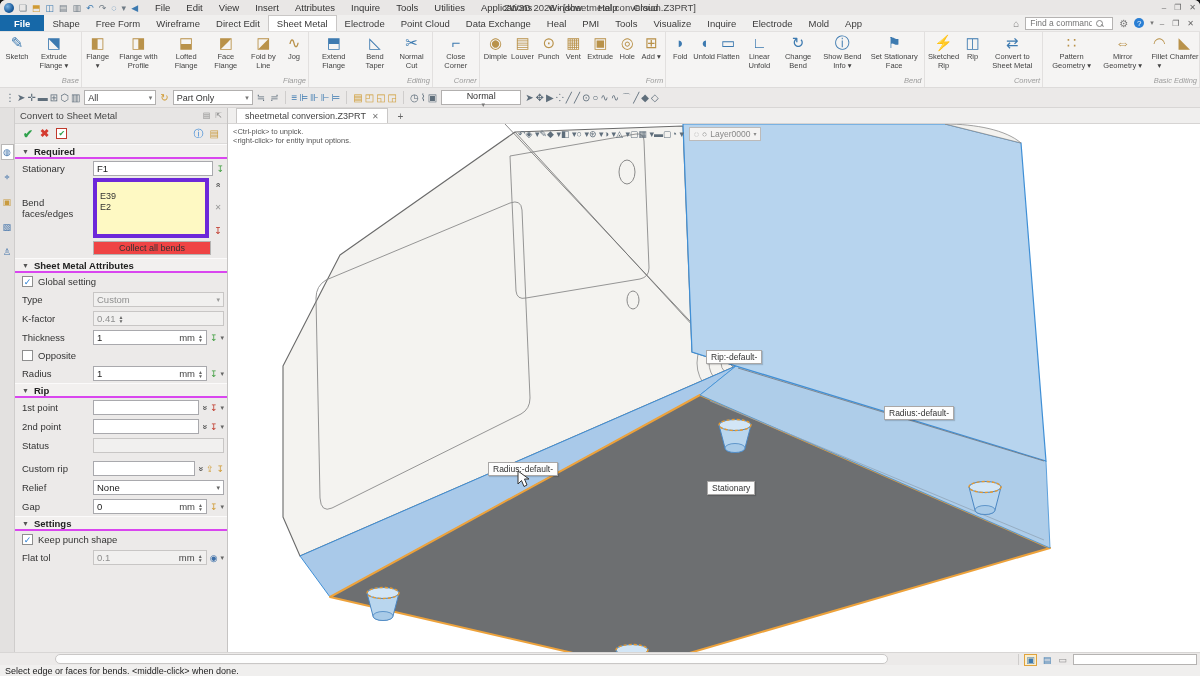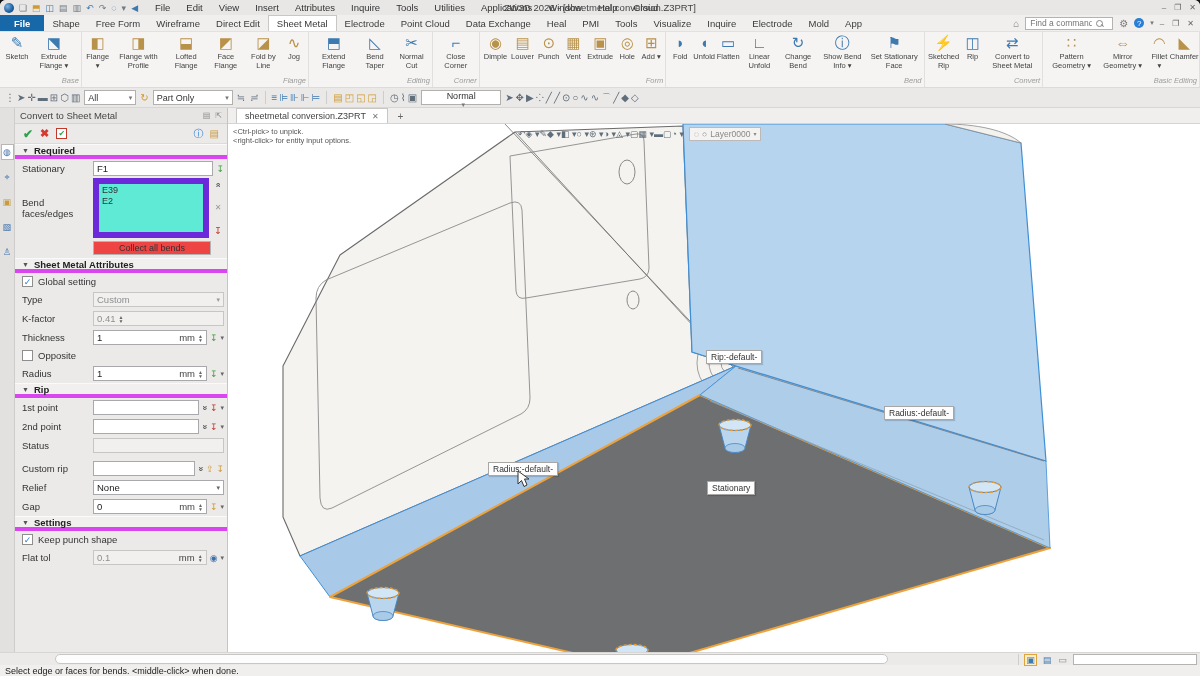--- a/index.html
+++ b/index.html
@@ -59,37 +59,37 @@
   .panel{width:213px;background:#eceae9;border-right:1px solid #c6c4c3;display:flex;flex-direction:column;font-size:9.5px;color:#333;}
   .ptitle{height:16px;display:flex;align-items:center;padding:0 5px;background:#e7e5e4;border-bottom:1px solid #d5d3d2;font-size:9.5px;color:#444;}
   .ptitle .pticons{margin-left:auto;display:flex;gap:5px;color:#888;font-size:8px;}
   .ptoolbar{height:20px;display:flex;align-items:center;gap:7px;padding:0 8px;border-bottom:1px solid #dddbda;}
   .ptoolbar .ok{color:#2fa14c;font-weight:bold;font-size:12px;}
   .ptoolbar .cancel{color:#d43b30;font-weight:bold;font-size:11px;}
   .applybox{width:11px;height:11px;border:1px solid #c0392b;display:flex;align-items:center;justify-content:center;font-size:8px;color:#2fa14c;background:#fff;}
   .ptoolbar .right{margin-left:auto;display:flex;gap:6px;align-items:center;}
   .infoico{color:#2a7fd4;font-size:10px;}
   .docico{color:#c99b3f;font-size:10px;}
-  .sechdr{display:flex;align-items:center;gap:5px;height:15px;font-weight:bold;font-size:9.5px;background:#f2f0ef;border-top:1px solid #fbfafa;border-bottom:4px solid #d946ef;padding-left:7px;color:#222;}
+  .sechdr{display:flex;align-items:center;gap:5px;height:15px;font-weight:bold;font-size:9.5px;background:#f2f0ef;border-top:1px solid #fbfafa;border-bottom:2px solid #d946ef;padding-left:7px;color:#222;}
   .sechdr .tri{font-size:7px;color:#555;}
   .prow{display:flex;align-items:center;min-height:19px;padding:0 3px 0 7px;gap:3px;}
   .prow .plabel{width:68px;flex:0 0 auto;font-size:9.5px;color:#333;}
   .pfield{flex:1;height:15px;background:#fff;border:1px solid #a9a9ad;display:flex;align-items:center;padding:0 3px;font-size:9.5px;color:#222;min-width:0;}
   .pfield.disabled{background:#f1f0ef;border-color:#c8c6c5;color:#8f8f8f;}
   .pfield .unit{margin-left:auto;color:#444;}
   .spin{display:flex;flex-direction:column;font-size:5px;color:#666;line-height:4px;margin-left:3px;}
   .sideico{display:flex;gap:3px;align-items:center;font-size:9px;flex:0 0 auto;}
   .green{color:#3f9e3f;} .redi{color:#c0392b;} .goldi{color:#d09a33;} .cari{color:#666;font-size:7px;}
   .dbl{display:inline-block;transform:rotate(90deg);font-size:9px;color:#555;font-weight:bold;}
   .dblup{display:inline-block;transform:rotate(-90deg);font-size:9px;color:#555;font-weight:bold;}
   .cb{width:11px;height:11px;border:1px solid #8e8e8e;background:#fff;display:inline-flex;align-items:center;justify-content:center;font-size:9px;color:#2a7fd4;flex:0 0 auto;}
   .cbrow{display:flex;align-items:center;gap:5px;min-height:17px;padding-left:7px;}
   .listwrap{display:flex;gap:3px;padding:0 3px 0 7px;align-items:stretch;}
   .listlabel{width:68px;flex:0 0 auto;display:flex;align-items:center;font-size:9.5px;}
-  .listbox{flex:1;height:60px;background:#5eead4;border:6px solid #6d28d9;padding:1px 3px;font-size:9px;overflow:hidden;}
+  .listbox{flex:1;height:60px;background:#fef9c3;border:4px solid #6d28d9;padding:9px 3px;font-size:9px;overflow:hidden;}
   .bitem{line-height:11px;}
   .listside{display:flex;flex-direction:column;justify-content:space-between;align-items:center;width:12px;padding:2px 0;}
   .collectbtn{margin:3px 16px 3px 78px;height:14px;background:#ef4444;border:1px solid #b5b3b2;font-size:9px;display:flex;align-items:center;justify-content:center;color:#333;}
 
   
   .viewport{position:relative;flex:1;background:#fff;overflow:hidden;}
   .doctabs{height:16px;background:#f0efee;border-bottom:1px solid #d6d4d3;display:flex;align-items:flex-end;padding-left:8px;font-size:9px;color:#444;}
   .dtab-item{display:flex;align-items:center;gap:6px;background:#fff;border:1px solid #c9c7c6;border-bottom:none;height:15px;padding:0 8px;}
   .dtab-item .x{color:#777;font-size:8px;}
   .plusbtn{margin-left:10px;font-size:10px;color:#666;padding-bottom:1px;}
@@ -370,21 +370,21 @@
           <span class="tico">◣</span>
           <span>Chamfer</span>
         </div>
         </div>
       <div class="rglabel">Basic Editing</div>
     </div>
   </div>
 
   <div class="quickbar">
     <span><span class="qico">⋮</span><span class="qico">➤</span><span class="qico">✛</span><span class="qico">▬</span><span class="qico">⊞</span><span class="qico">⬡</span><span class="qico">▥</span></span>
-    <span class="combo" style="width:52px;">
+    <span class="combo" style="width:72px;">
         <span>All</span>
         <span class="car">▾</span>
       </span>
     <span class="qico gold">↻</span>
     <span class="combo" style="width:80px;">
         <span>Part Only</span>
         <span class="car">▾</span>
       </span>
     <span class="qico">≒</span>
     <span class="qico">≓</span>

